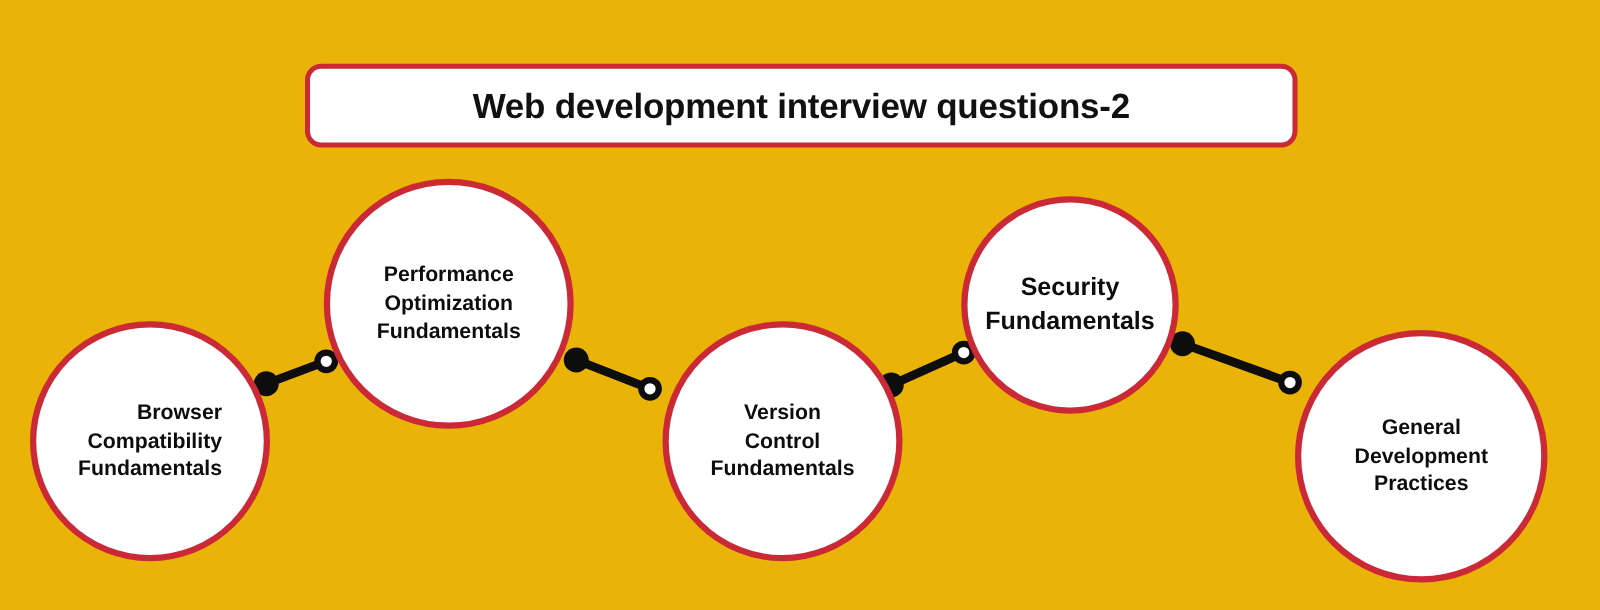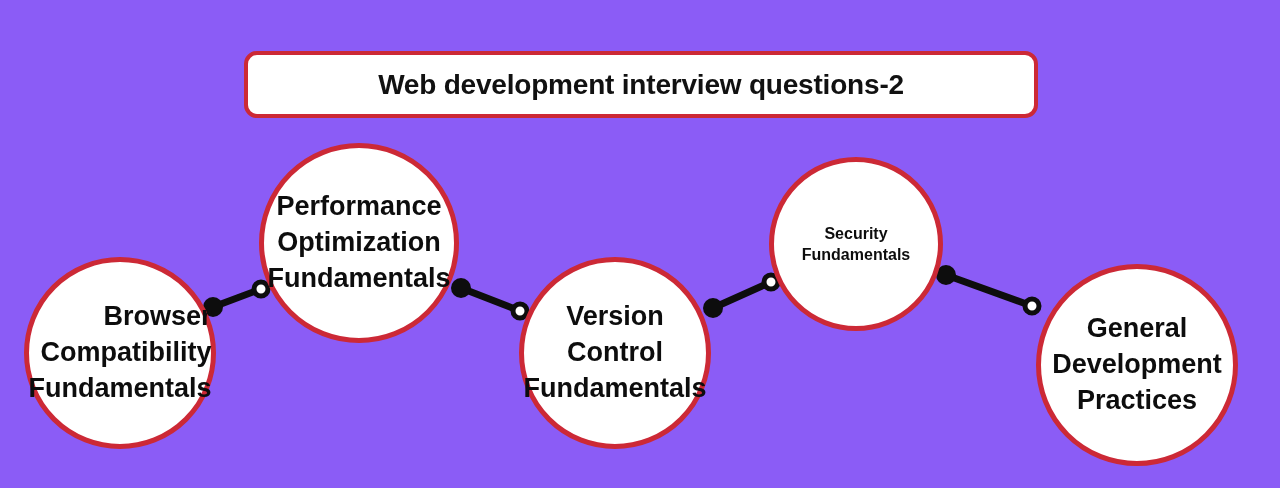--- a/index.html
+++ b/index.html
@@ -10,21 +10,21 @@
   body {
     width: 1280px;
     height: 488px;
     font-family: "Liberation Sans", sans-serif;
     overflow: hidden;
   }
   #canvas {
     position: relative;
     width: 1280px;
     height: 488px;
-    background: #8b5cf6;
+    background: #eab308;
   }
   
   .title-box {
     position: absolute;
     left: 244px;
     top: 51px;
     width: 794px;
     height: 67px;
     box-sizing: border-box;
     border: 4px solid #cc2936;
@@ -56,22 +56,22 @@
     text-align: center;
   }
   .node-label {
     font-family: "Liberation Sans", sans-serif;
     font-weight: bold;
     color: #0d0d0d;
     line-height: 1.33;
     white-space: pre-line;
     padding: 0 6px;
   }
-  .node-lg .node-label { font-size: 27px; }
-  .node-md .node-label { font-size: 16px; }
+  .node-lg .node-label { font-size: 17px; }
+  .node-md .node-label { font-size: 20px; }
 
   
   #connectors {
     position: absolute;
     left: 0;
     top: 0;
     width: 1280px;
     height: 488px;
     pointer-events: none;
   }
@@ -127,21 +127,21 @@
       <div class="node node-lg" style="left: 24px; top: 257px; width: 192px; height: 192px; text-align: right;">
         <div class="node-label">Browser
 Compatibility
 Fundamentals</div>
       </div>
       <div class="node node-lg" style="left: 259px; top: 143px; width: 200px; height: 200px;">
         <div class="node-label">Performance
 Optimization
 Fundamentals</div>
       </div>
-      <div class="node node-lg" style="left: 519px; top: 257px; width: 192px; height: 192px;">
+      <div class="node node-lg" style="left: 530px; top: 257px; width: 192px; height: 192px;">
         <div class="node-label">Version
 Control
 Fundamentals</div>
       </div>
       <div class="node node-md" style="left: 769px; top: 157px; width: 174px; height: 174px;">
         <div class="node-label">Security
 Fundamentals</div>
       </div>
       <div class="node node-lg" style="left: 1036px; top: 264px; width: 202px; height: 202px;">
         <div class="node-label">General

